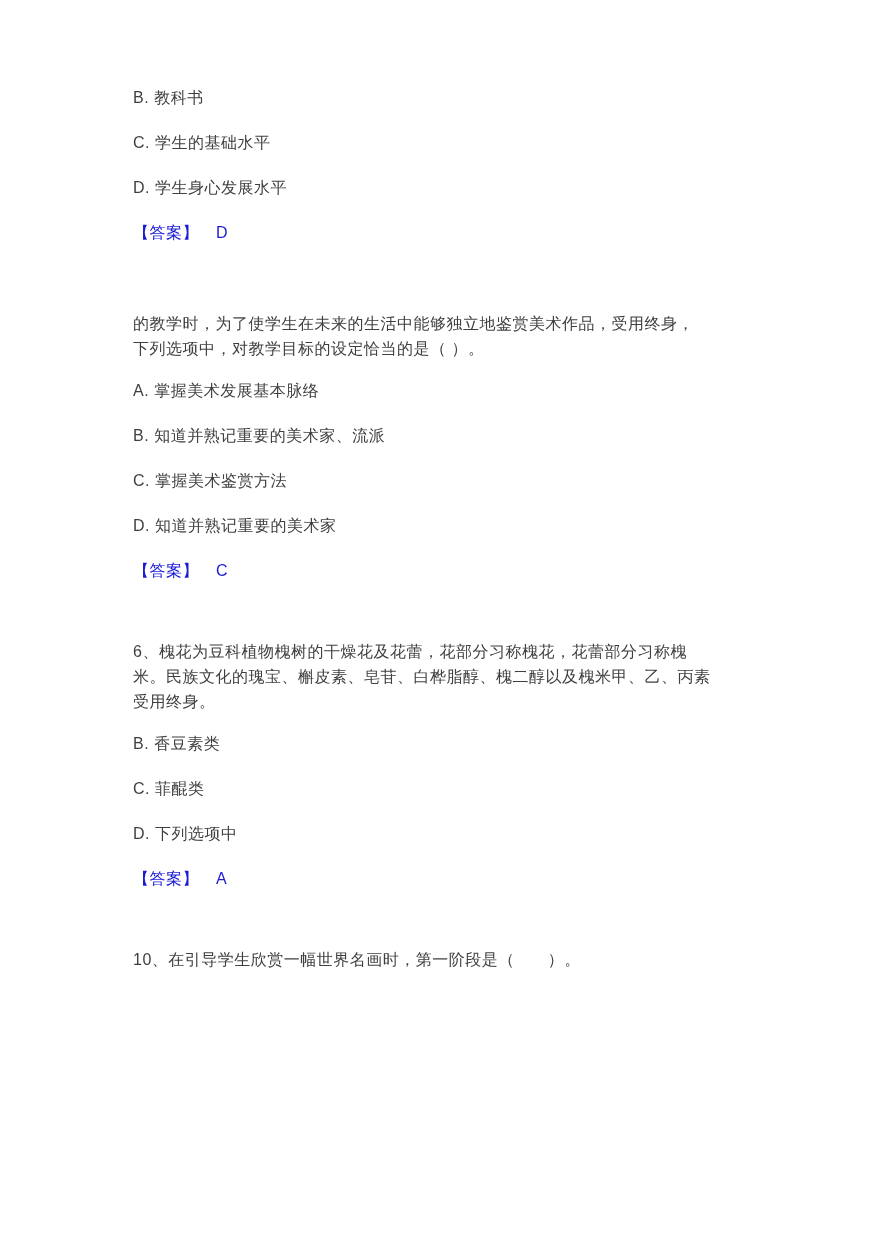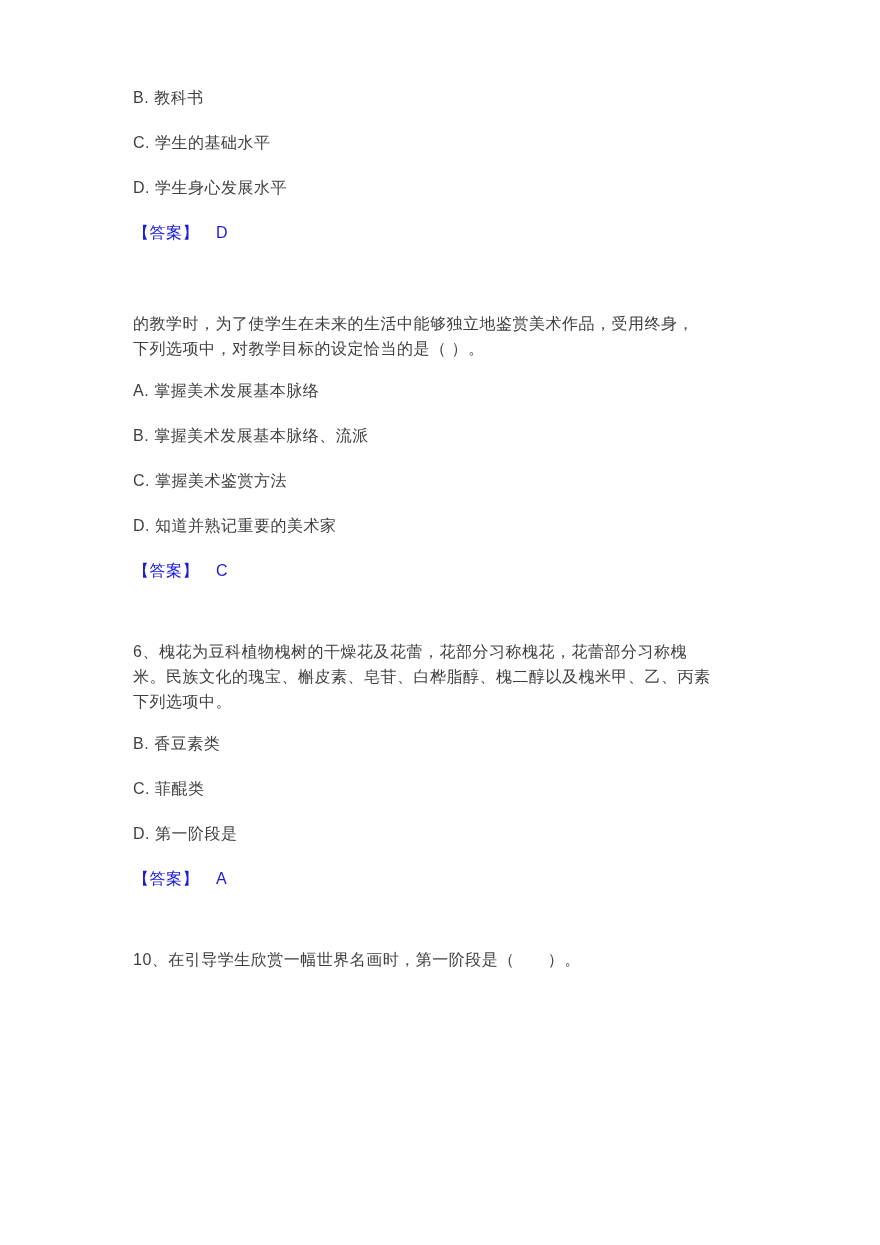--- a/index.html
+++ b/index.html
@@ -59,45 +59,45 @@
   </div>
 </section>
 
 <section>
   <div class="stem-line">的教学时，为了使学生在未来的生活中能够独立地鉴赏美术作品，受用终身，</div>
   <div class="stem-line stem-gap">下列选项中，对教学目标的设定恰当的是（ ）。</div>
   <div class="opt-line">
     <span class="opt-label">A.</span><span>掌握美术发展基本脉络</span>
   </div>
   <div class="opt-line">
-    <span class="opt-label">B.</span><span>掌握美术发展基本脉络、流派</span>
+    <span class="opt-label">B.</span><span>知道并熟记重要的美术家、流派</span>
   </div>
   <div class="opt-line">
     <span class="opt-label">C.</span><span>掌握美术鉴赏方法</span>
   </div>
   <div class="opt-line">
     <span class="opt-label">D.</span><span>知道并熟记重要的美术家</span>
   </div>
   <div class="ans-line">
     <span class="ans-label">【答案】</span><span class="ans-value">C</span>
   </div>
 </section>
 
 <section>
   <div class="stem-line">6、槐花为豆科植物槐树的干燥花及花蕾，花部分习称槐花，花蕾部分习称槐</div>
   <div class="stem-line">米。民族文化的瑰宝、槲皮素、皂苷、白桦脂醇、槐二醇以及槐米甲、乙、丙素</div>
-  <div class="stem-line stem-gap">下列选项中。</div>
+  <div class="stem-line stem-gap">受用终身。</div>
   <div class="opt-line">
     <span class="opt-label">B.</span><span>香豆素类</span>
   </div>
   <div class="opt-line">
     <span class="opt-label">C.</span><span>菲醌类</span>
   </div>
   <div class="opt-line">
-    <span class="opt-label">D.</span><span>第一阶段是</span>
+    <span class="opt-label">D.</span><span>下列选项中</span>
   </div>
   <div class="ans-line">
     <span class="ans-label">【答案】</span><span class="ans-value">A</span>
   </div>
 </section>
 
 <section>
   <div class="stem-line">10、在引导学生欣赏一幅世界名画时，第一阶段是（　　）。</div>
 </section>
 

